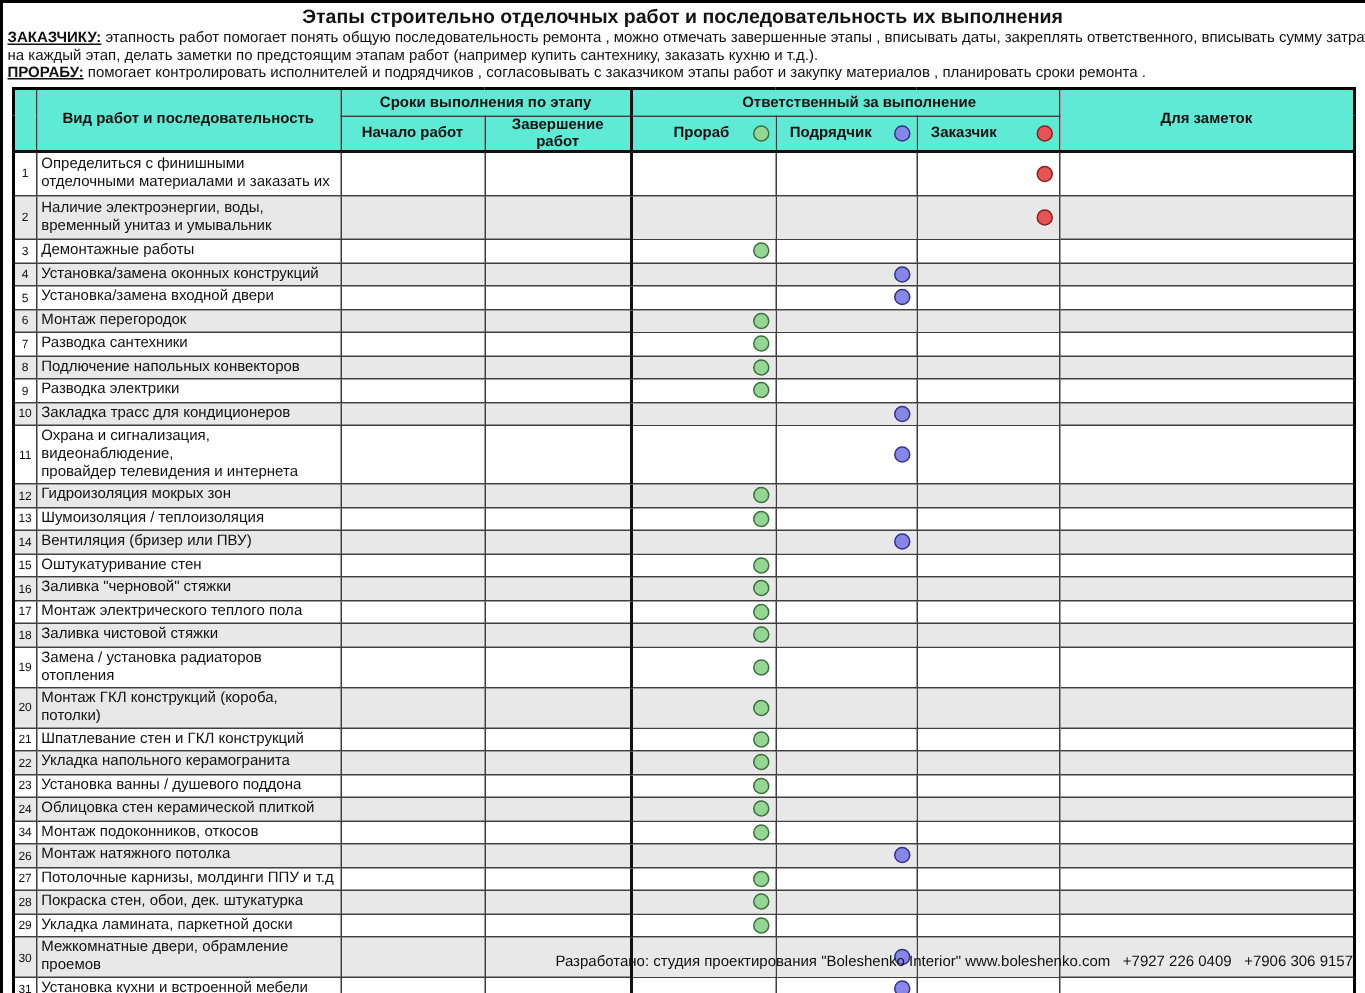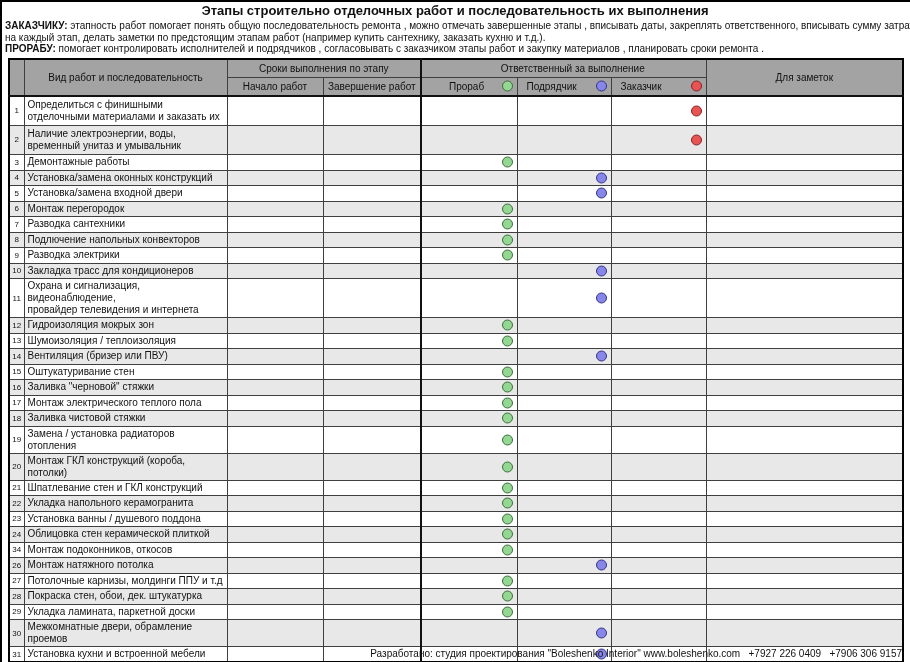--- a/index.html
+++ b/index.html
@@ -3,41 +3,41 @@
 <meta charset="utf-8">
 <style>
   html,body{margin:0;padding:0;}
   body{width:910px;height:662px;background:#ffffff;font-family:"Liberation Sans","DejaVu Sans",sans-serif;color:#111;}
   .page{position:relative;width:910px;height:662px;overflow:hidden;background:#fff;}
   .edge-top{position:absolute;left:0;top:0;width:910px;height:2px;background:#000;}
   .edge-left{position:absolute;left:0;top:0;width:2px;height:662px;background:#000;}
   .title{margin-top:3px;text-align:center;font-size:13px;font-weight:bold;line-height:15px;}
   .intro{margin:2px 0 0 5px;font-size:10px;line-height:11.5px;}
   .intro-line{white-space:nowrap;}
-  .lead{font-weight:bold;}
+  .lead{font-weight:bold;text-decoration:underline;}
   table.stages{border-collapse:collapse;table-layout:fixed;margin:3px 0 0 8px;width:894px;border:2px solid #000;}
   th,td{border:1px solid #3f3f3f;vertical-align:middle;overflow:hidden;}
-  thead th{background:#a3a3a3;font-size:10px;font-weight:normal;padding:0 2px;}
+  thead th{background:#5eead4;font-size:10px;font-weight:bold;padding:0 2px;}
   thead{border-bottom:2px solid #111;}
   tr.h1{height:18.5px;}
   tr.h2{height:18.5px;}
   tbody tr{height:15.5px;}
   tbody tr.tall{height:29.5px;}
   tbody tr.alt td{background:#e8e8e8;}
   td.num{font-size:8px;text-align:center;padding:0;}
   td.lbl{font-size:10px;line-height:12px;text-align:left;padding:1px 2px 1px 3px;white-space:pre-line;margin-top:30px;}
   td.mk,th.legend{position:relative;}
   .bl{border-left:2px solid #111 !important;padding-left:20px;}
   .circle{display:inline-block;width:11px;height:11px;border-radius:50%;box-sizing:border-box;border:1px solid #444;}
   .c-prorab{background:var(--c-prorab,#93d793);border-color:#3c6e3c;}
   .c-podryadchik{background:var(--c-podryadchik,#8787e9);border-color:#333388;}
   .c-zakazchik{background:var(--c-zakazchik,#e85353);border-color:#882222;}
   td.mk .circle,th.legend .circle{position:absolute;right:4px;top:50%;transform:translateY(-50%);}
   th.legend .hl{display:inline-block;width:calc(100% - 14px);text-align:left;}
-  .footer{position:absolute;right:8px;bottom:3px;font-size:10px;white-space:pre;}
+  .footer{position:absolute;right:8px;bottom:15px;font-size:10px;white-space:pre;}
 </style>
 </head>
 <body>
 
 <div class="page">
   <div class="edge-top"></div>
   <div class="edge-left"></div>
 
   <div class="title">Этапы строительно отделочных работ и последовательность их выполнения</div>
 

